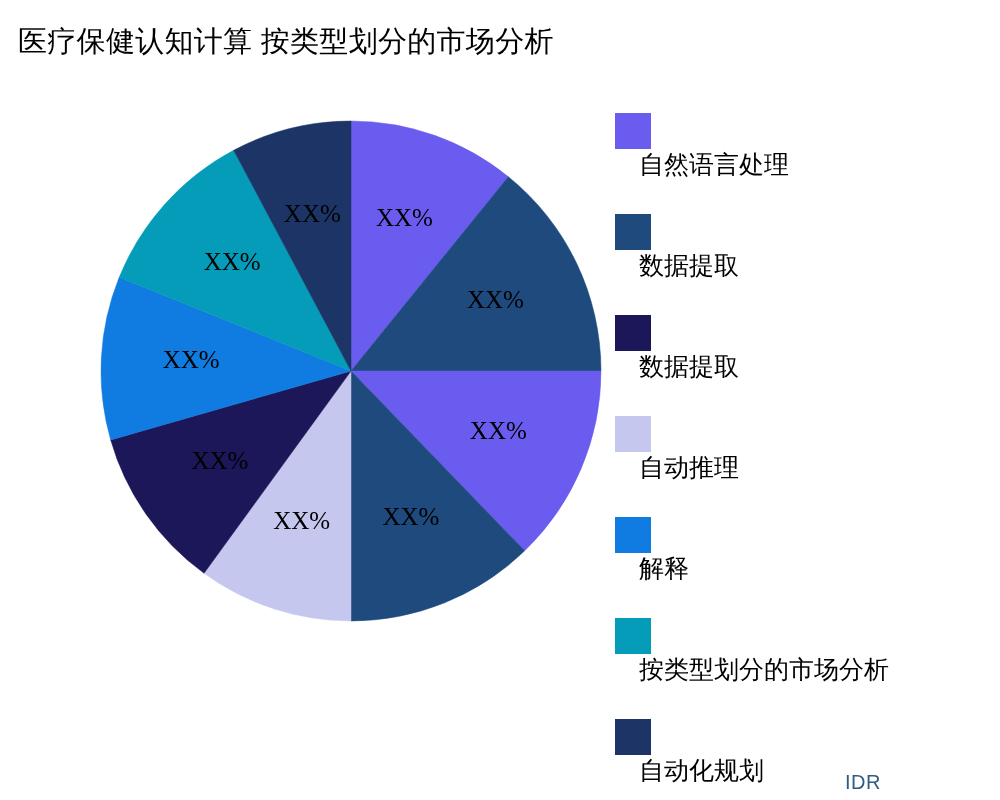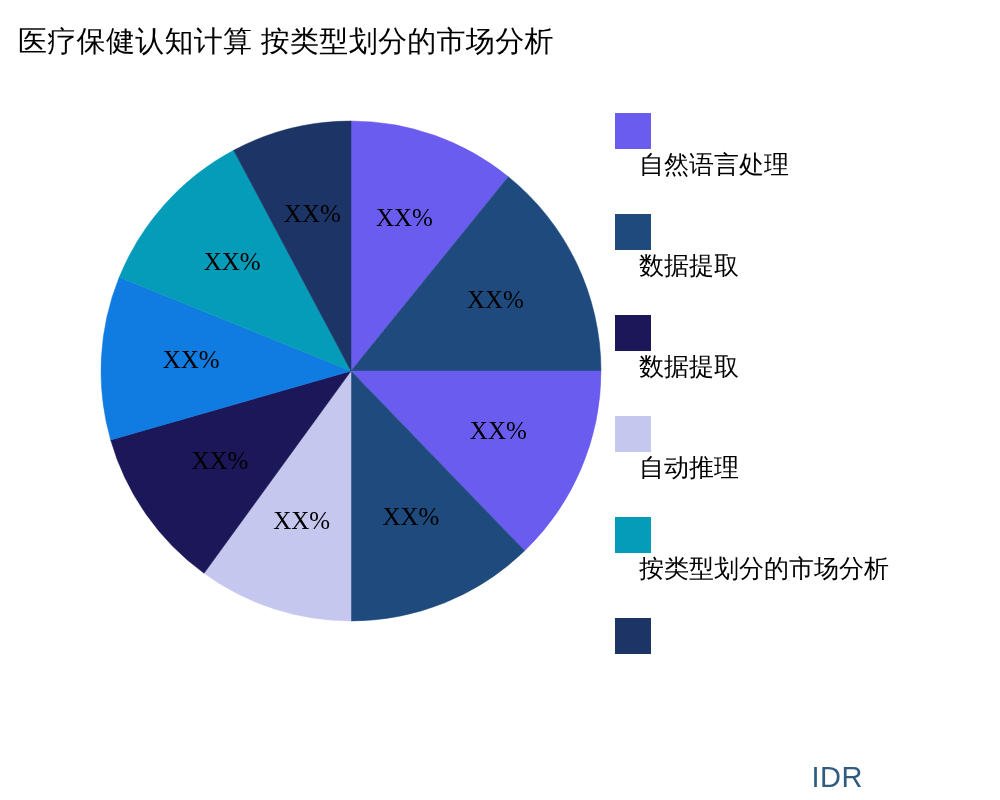--- a/index.html
+++ b/index.html
@@ -80,23 +80,23 @@
     margin-left: 24px;
     font-size: 25px;
     line-height: 30px;
     color: #000000;
     white-space: nowrap;
   }
 
   
   #watermark {
     position: absolute;
-    right: 33px;
+    right: 15px;
     bottom: 6px;
-    font-size: 29px;
+    font-size: 20px;
     font-weight: 400;
     color: #2f5c80;
     letter-spacing: 0.5px;
   }
 </style>
 </head>
 <body>
 
 <div id="chart-root">
 
@@ -140,23 +140,28 @@
       </div>
       <div class="legend-item">
         <span class="legend-swatch" style="background: rgb(28, 23, 88);"></span>
         <span class="legend-label">数据提取</span>
       </div>
       <div class="legend-item">
         <span class="legend-swatch" style="background: rgb(197, 199, 238);"></span>
         <span class="legend-label">自动推理</span>
       </div>
       <div class="legend-item">
+        <span class="legend-swatch" style="background: rgb(16, 123, 224);"></span>
+        <span class="legend-label">解释</span>
+      </div>
+      <div class="legend-item">
         <span class="legend-swatch" style="background: rgb(4, 156, 184);"></span>
         <span class="legend-label">按类型划分的市场分析</span>
       </div>
       <div class="legend-item">
         <span class="legend-swatch" style="background: rgb(28, 53, 102);"></span>
+        <span class="legend-label">自动化规划</span>
       </div>
     </div>
 
   <div id="watermark" style="color: rgb(47, 92, 128);">IDR</div>
 
 </div>
 
 </body></html>

